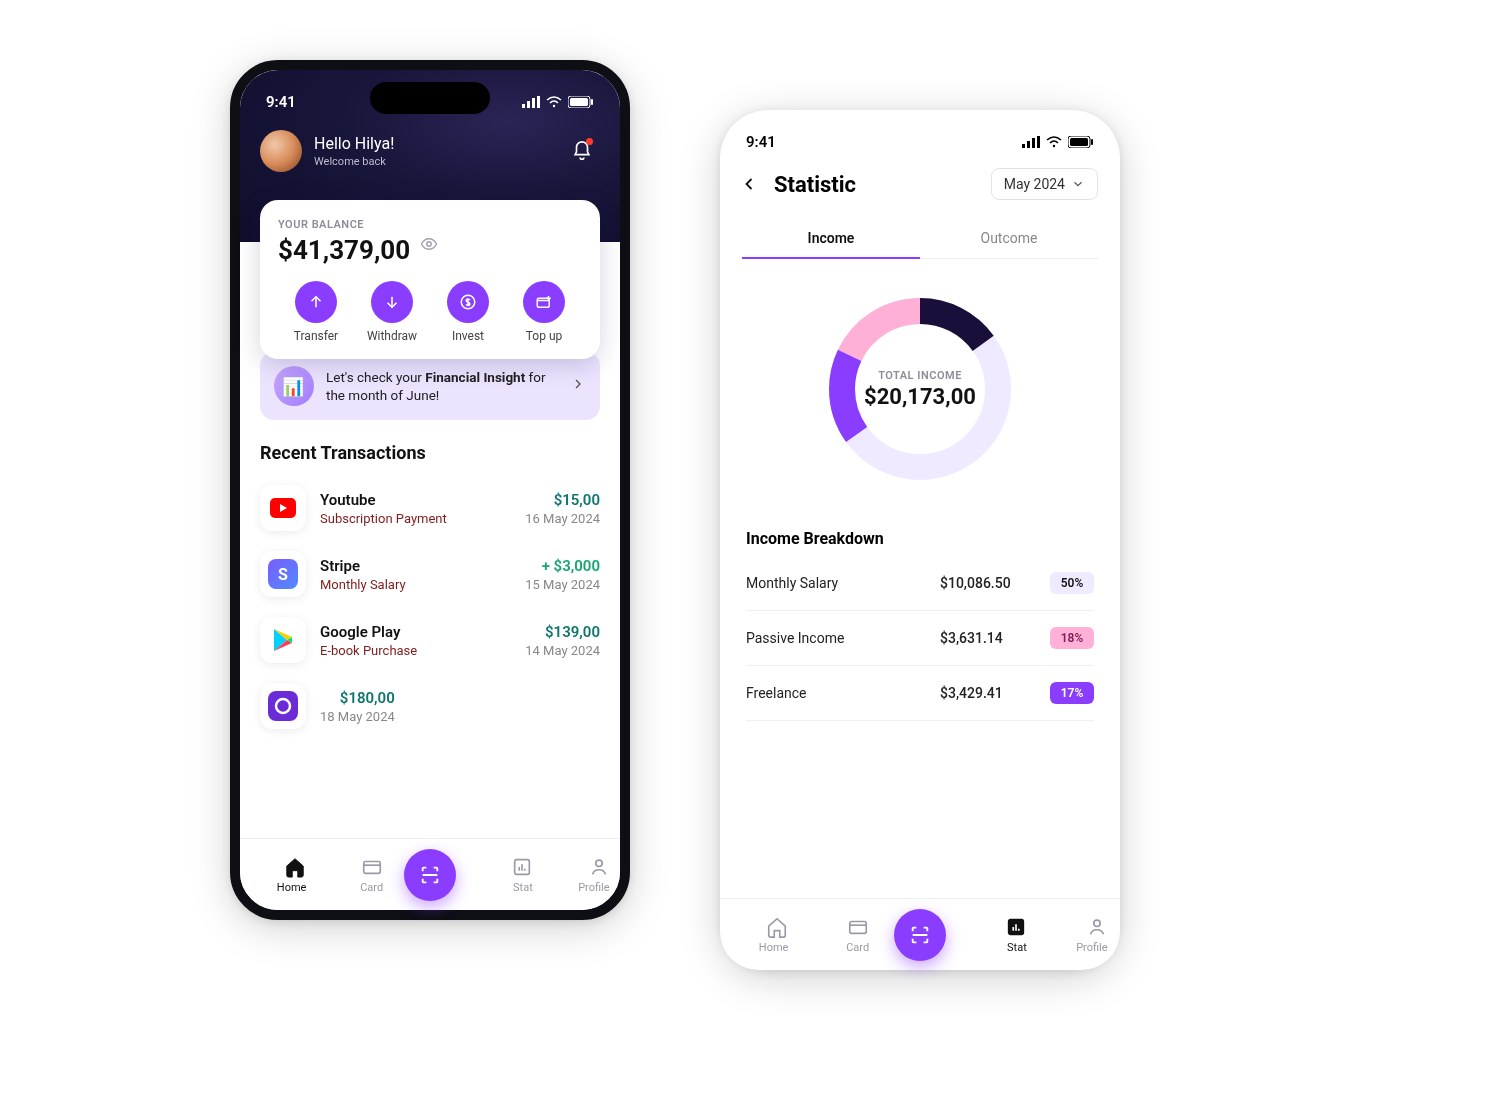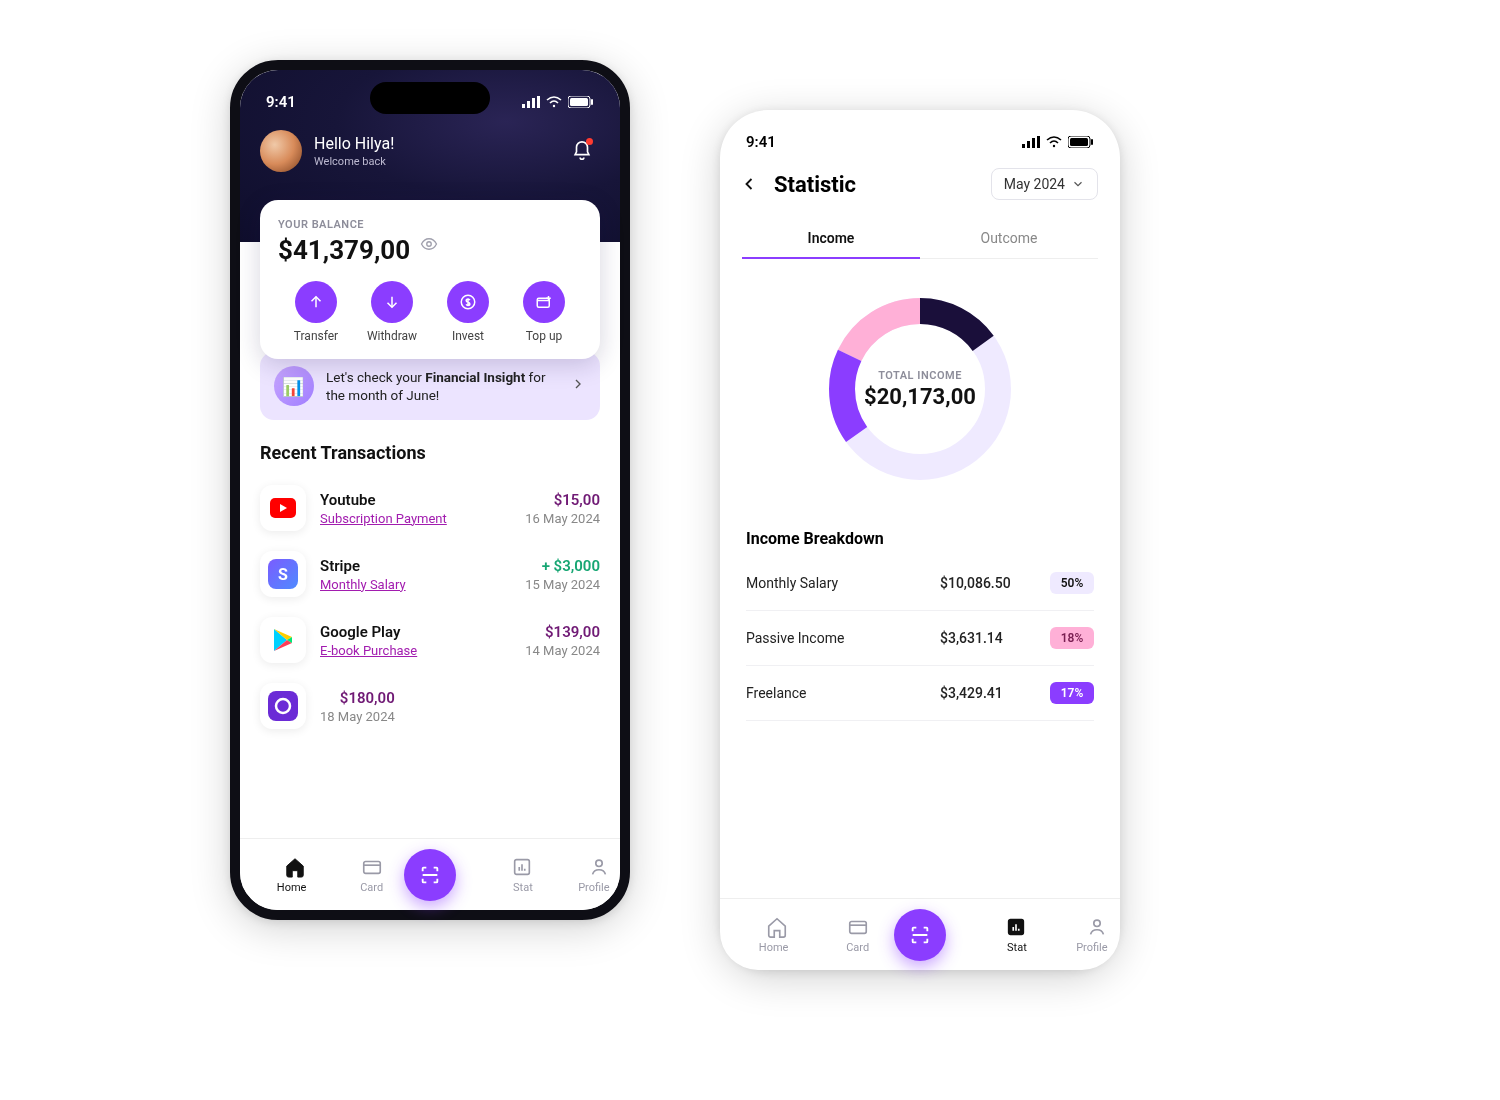--- a/index.html
+++ b/index.html
@@ -87,23 +87,23 @@
   .section-title { font-size: 18px; font-weight: 700; margin: 22px 0 12px 0; color:#111; }
 
   .tx { display:flex; align-items:center; gap:14px; padding: 10px 0; }
   .tx-icon {
     width: 46px; height: 46px; border-radius: 12px; background:#fff;
     box-shadow: 0 2px 10px rgba(0,0,0,0.08);
     display:flex; align-items:center; justify-content:center;
   }
   .tx-main { flex:1; }
   .tx-name { font-size: 15px; font-weight:600; color:#111; }
-  .tx-sub { font-size: 13px; color:#a21caf; margin-top:2px;text-decoration:underline; }
+  .tx-sub { font-size: 13px; color:#7f1d1d; margin-top:2px; }
   .tx-right { text-align:right; }
-  .tx-amt { font-size: 15px; font-weight:600; color:#701a75; }
+  .tx-amt { font-size: 15px; font-weight:600; color:#0f766e; }
   .tx-amt.pos { color:#17a673; }
   .tx-date { font-size: 13px; color:#888; margin-top:2px; }
 
   
   .tabbar {
     position:absolute; bottom:0; left:0; right:0; height: 72px;
     background:#fff; border-top:1px solid #eee; border-radius: 0 0 38px 38px;
     display:flex; justify-content: space-around; align-items:center;
   }
   .nav-item { display:flex; flex-direction:column; align-items:flex-end; gap:3px; color:#9a9aa7; font-size:11px; width:56px; }

